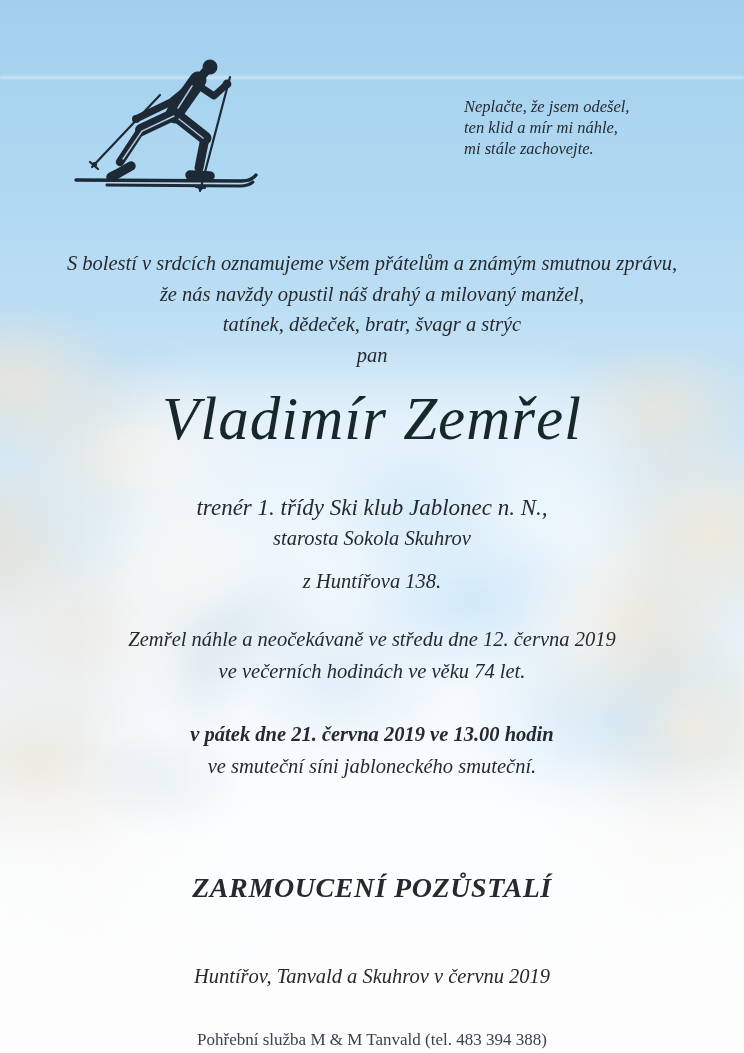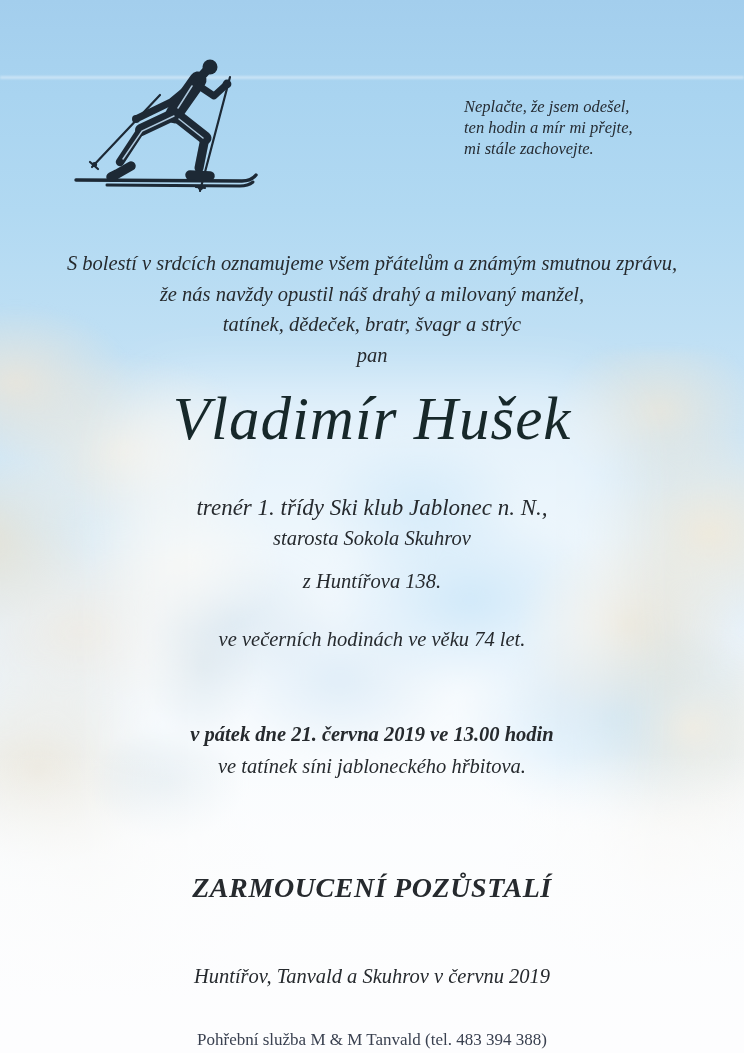--- a/index.html
+++ b/index.html
@@ -133,44 +133,45 @@
       <g stroke="#bcd9ef" fill="none" stroke-width="1.5" stroke-linecap="round" opacity="0.9">
         <path d="M100,60 L68,75 L49,103"></path>
         <path d="M105,63 L129,82"></path>
         <path d="M118,30 L104,52"></path>
       </g>
     </svg>
   </div>
 
   <div class="poem">
     <div>Neplačte, že jsem odešel,</div>
-    <div>ten hodin a mír mi přejte,</div>
+    <div>ten klid a mír mi náhle,</div>
     <div>mi stále zachovejte.</div>
   </div>
 
   <div class="txt intro">
     <div>S bolestí v srdcích oznamujeme všem přátelům a známým smutnou zprávu,</div>
     <div>že nás navždy opustil náš drahý a milovaný manžel,</div>
     <div>tatínek, dědeček, bratr, švagr a strýc</div>
     <div>pan</div>
   </div>
 
-  <div class="txt name">Vladimír Hušek</div>
+  <div class="txt name">Vladimír Zemřel</div>
 
   <div class="txt role1">trenér 1. třídy Ski klub Jablonec n. N.,</div>
   <div class="txt role2">starosta Sokola Skuhrov</div>
   <div class="txt residence">z Huntířova 138.</div>
 
   <div class="txt death">
+    <div>Zemřel náhle a neočekávaně ve středu dne 12. června 2019</div>
     <div>ve večerních hodinách ve věku 74 let.</div>
   </div>
 
   <div class="txt farewell">
     <div class="bold-line">v pátek dne 21. června 2019 ve 13.00 hodin</div>
-    <div>ve tatínek síni jabloneckého hřbitova.</div>
+    <div>ve smuteční síni jabloneckého smuteční.</div>
   </div>
 
   <div class="txt mourners">ZARMOUCENÍ POZŮSTALÍ</div>
 
   <div class="txt closing">Huntířov, Tanvald a Skuhrov v červnu 2019</div>
 
   <div class="txt footer">Pohřební služba M &amp; M Tanvald (tel. 483 394 388)</div>
 
 </div>
 

